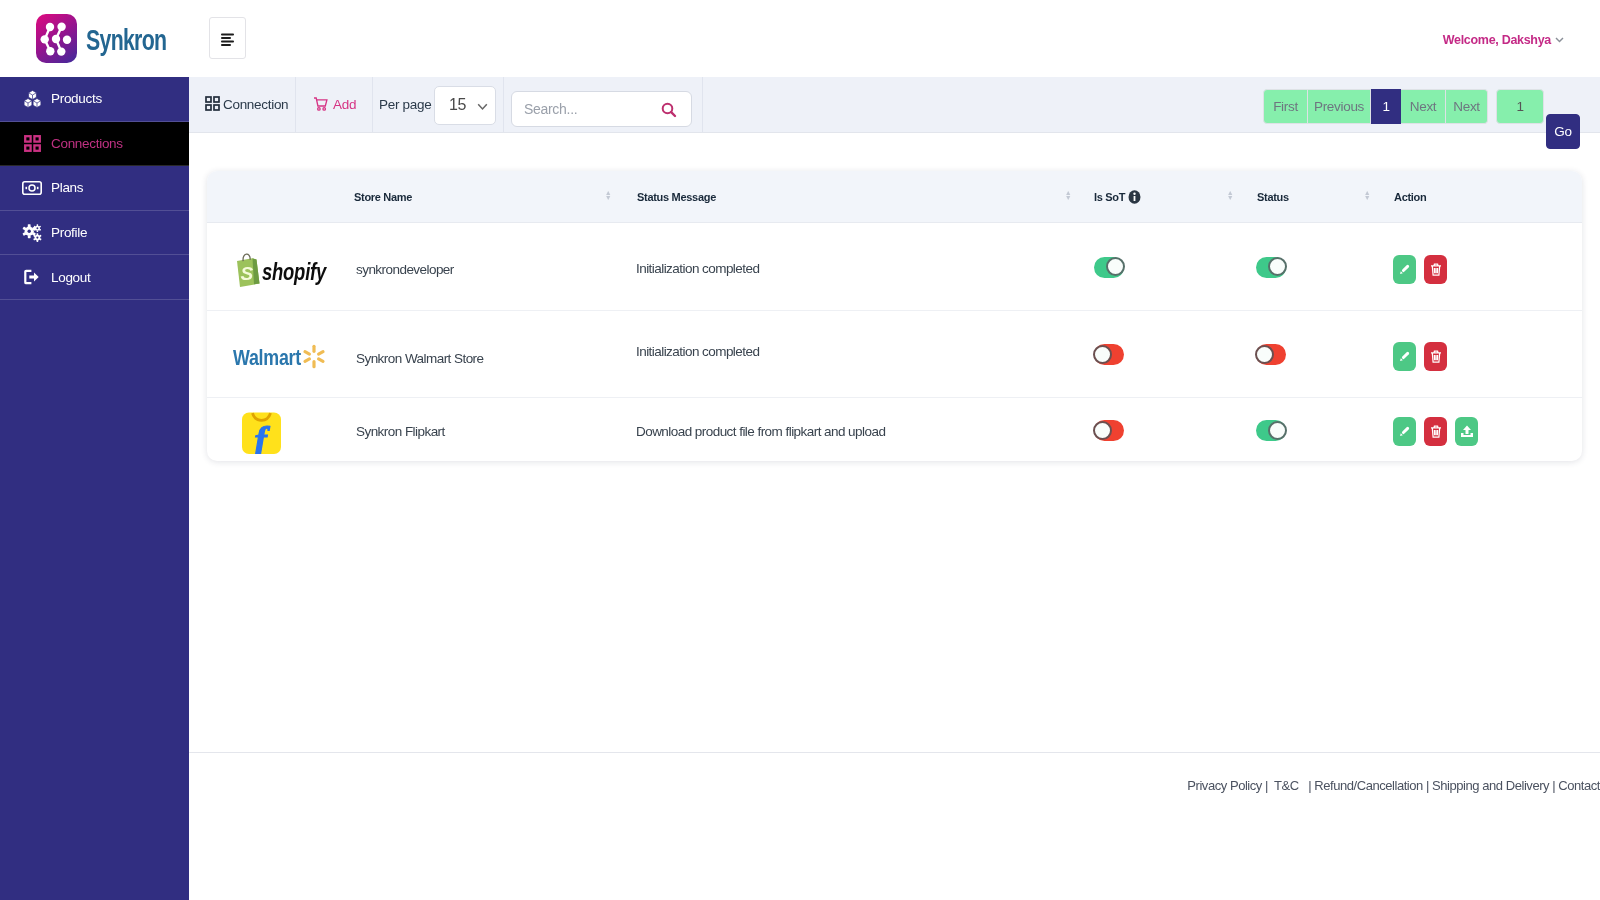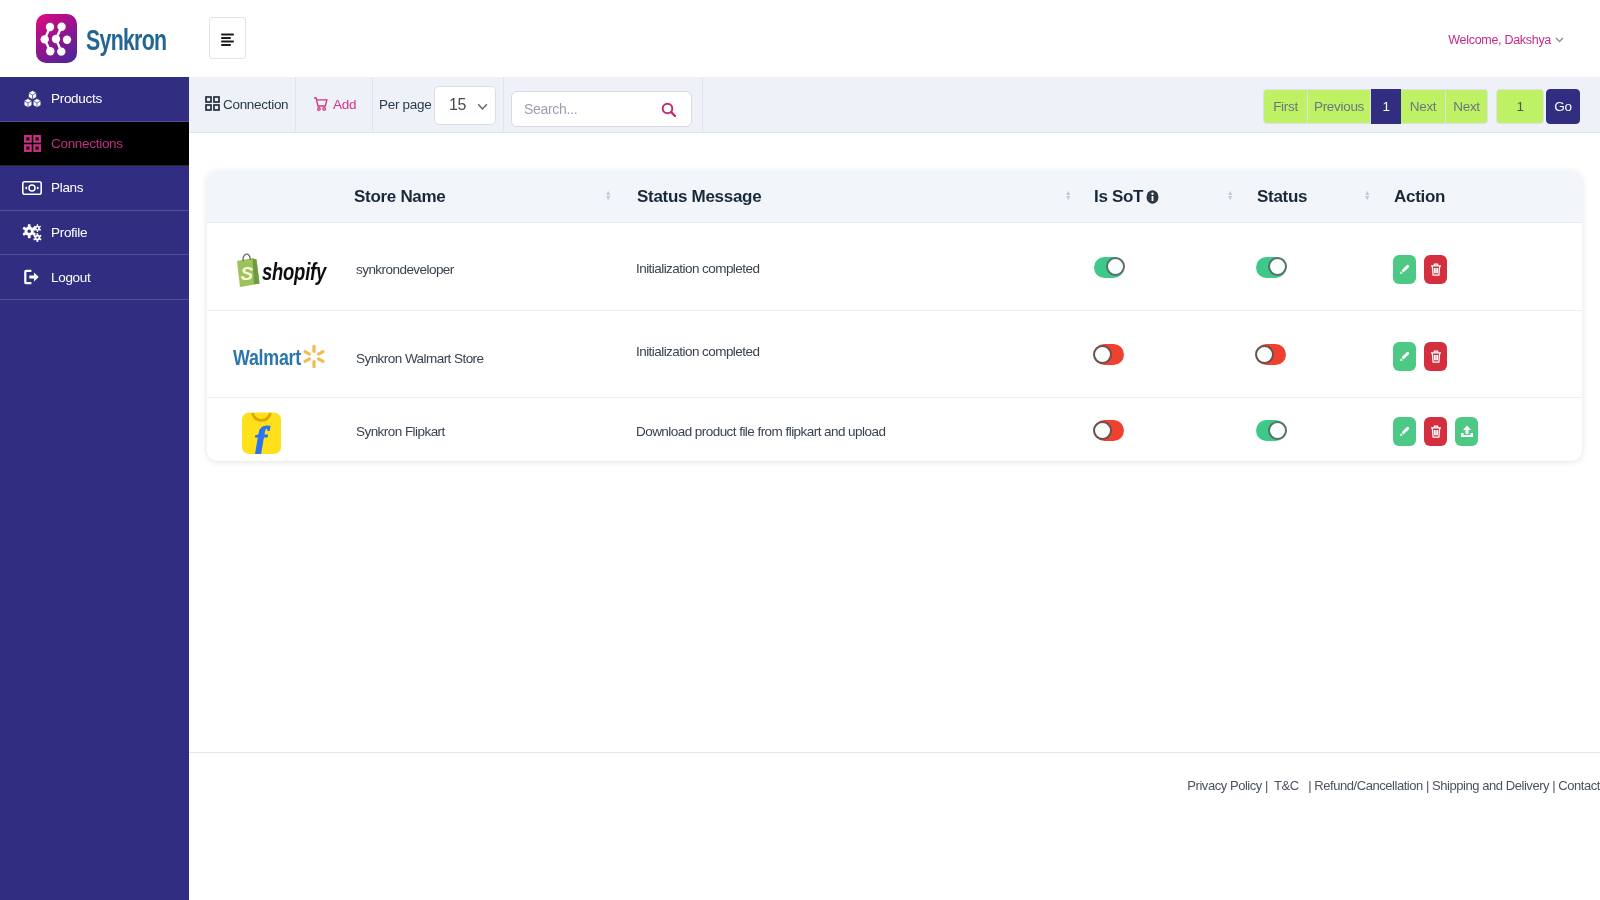--- a/index.html
+++ b/index.html
@@ -5,43 +5,43 @@
 * { margin:0; padding:0; box-sizing:border-box; letter-spacing:-0.3px; }
 html,body { width:1600px; height:900px; font-family:"Liberation Sans", sans-serif; background:#fff; overflow:hidden; }
 .abs { position:absolute; }
 
 
 #topbar { position:absolute; left:0; top:0; width:1600px; height:77px; background:#fff; }
 #logo { position:absolute; left:36px; top:14px; width:41px; height:49px; border-radius:10px;
   background:linear-gradient(143deg,#e00a7e 0%, #93148f 50%, #3f2a9a 100%); }
 #brand { position:absolute; left:86px; top:23px; font-size:30px; font-weight:bold; color:#236691; transform:scaleX(0.71); transform-origin:left center; letter-spacing:-1px; }
 #hamb { position:absolute; left:209px; top:17px; width:37px; height:42px; background:#fff; border:1px solid #e3e3e7; border-radius:3px; }
-#welcome { position:absolute; top:33px; right:36px; font-size:12.5px; font-weight:normal; color:#c42a86; }
+#welcome { position:absolute; top:33px; right:36px; font-size:12.5px; font-weight:bold; color:#c42a86; }
 
 
 #sidebar { position:absolute; left:0; top:77px; width:189px; height:823px; background:#312e81; }
 .mitem { position:relative; height:44.6px; border-bottom:1px solid rgba(255,255,255,0.16); display:flex; align-items:center; color:#fff; font-size:13.5px; }
 .mitem .ic { width:20px; height:20px; margin-left:22px; margin-right:9px; flex:none; display:flex; align-items:center; justify-content:center;}
 .mitem.active { background:#000000; color:#bf3182; }
 
 
 #toolbar { position:absolute; left:189px; top:77px; width:1411px; height:56px; background:#eef1f8; border-bottom:1px solid #e2e5ec; }
 .tsep { position:absolute; top:0; width:1px; height:55px; background:#e0e4ee; }
 .tlabel { font-size:13.5px; color:#2b3a4a; }
 #seltbox { position:absolute; left:245px; top:9px; width:62px; height:39px; border:1px solid #d9dde6; border-radius:5px; background:#fff; }
 #searchbox { position:absolute; left:322px; top:14px; width:181px; height:36px; border:1px solid #d6dae3; border-radius:6px; background:#fff; }
 
 
-.pbtn { position:absolute; top:12px; height:35px; border:1px solid #dee2e6; background:#bef264; color:#6e7680; font-size:13.5px; display:flex; align-items:center; justify-content:center; }
+.pbtn { position:absolute; top:12px; height:35px; border:1px solid #dee2e6; background:#86efac; color:#6e7680; font-size:13.5px; display:flex; align-items:center; justify-content:center; }
 .pbtn.on { background:#312e81; color:#fff; border-color:#312e81; }
 
 
 #card { position:absolute; left:207px; top:171px; width:1375px; height:290px; background:#fff; border-radius:10px; box-shadow:0 1px 6px rgba(40,50,80,.14); }
 #thead { position:absolute; left:0; top:0; width:1375px; height:52px; background:#f2f5fa; border-radius:10px 10px 0 0; border-bottom:1px solid #e7eaf0; }
-.th { position:absolute; top:0; height:52px; display:flex; align-items:center; font-weight:bold; font-size:17px; color:#19293a; }
+.th { position:absolute; top:0; height:52px; display:flex; align-items:center; font-weight:bold; font-size:11px; color:#19293a; }
 .row { position:absolute; left:0; width:1375px; border-bottom:1px solid #eef0f4; }
 .cellv { position:absolute; font-size:13.5px; letter-spacing:-0.55px; color:#39434e; }
 .sort { position:absolute; width:8px; color:#c3c9d4; font-size:7px; line-height:5px; text-align:center; }
 
 
 .tog { position:absolute; width:30px; height:21px; border-radius:11px; }
 .tog .knob { position:absolute; top:0.5px; width:19px; height:19px; border-radius:50%; background:#f9fdfb; border:2px solid #60716f; }
 .tog.green { background:#3ec98a; }
 .tog.red { background:#ef4130; }
 .tog.green .knob { right:-1px; border-color:#57706a;}
@@ -241,21 +241,21 @@
       <circle cx="6.5" cy="6.5" r="4.8" fill="none" stroke="#bd2f6e" stroke-width="2"></circle>
       <line x1="10.2" y1="10.2" x2="14" y2="14" stroke="#bd2f6e" stroke-width="2.4" stroke-linecap="round"></line>
     </svg>
   </div>
   <div class="pbtn" style="left:1074px; width:45px; border-radius:4px 0 0 4px;">First</div>
   <div class="pbtn" style="left:1119px; width:63px; border-left:none;">Previous</div>
   <div class="pbtn on" style="left:1182px; width:30px;">1</div>
   <div class="pbtn" style="left:1212px; width:45px; border-left:none;">Next</div>
   <div class="pbtn" style="left:1257px; width:42px; border-left:none; border-radius:0 4px 4px 0;">Next</div>
   <div class="pbtn" style="left:1307px; width:48px; border-radius:4px; color:#555;">1</div>
-  <div class="pbtn on" style="left:1357px; width:34px; border-radius:4px;">Go</div>
+  <div class="pbtn on" style="left:1357px; width:34px; border-radius:4px;margin-top:25px;">Go</div>
 </div>
 
 <div id="card">
   <div id="thead">
     <div class="th" style="left:147px;">Store Name</div>
     <div class="th" style="left:430px;">Status Message</div>
     <div class="th" style="left:887px;">Is SoT
       <svg style="margin-left:3px;" width="13" height="14" viewBox="0 0 13 14">
         <ellipse cx="6.5" cy="7" rx="6" ry="6.8" fill="#2c3744"></ellipse>
         <rect x="5.6" y="6" width="1.8" height="5" fill="#fff"></rect>

